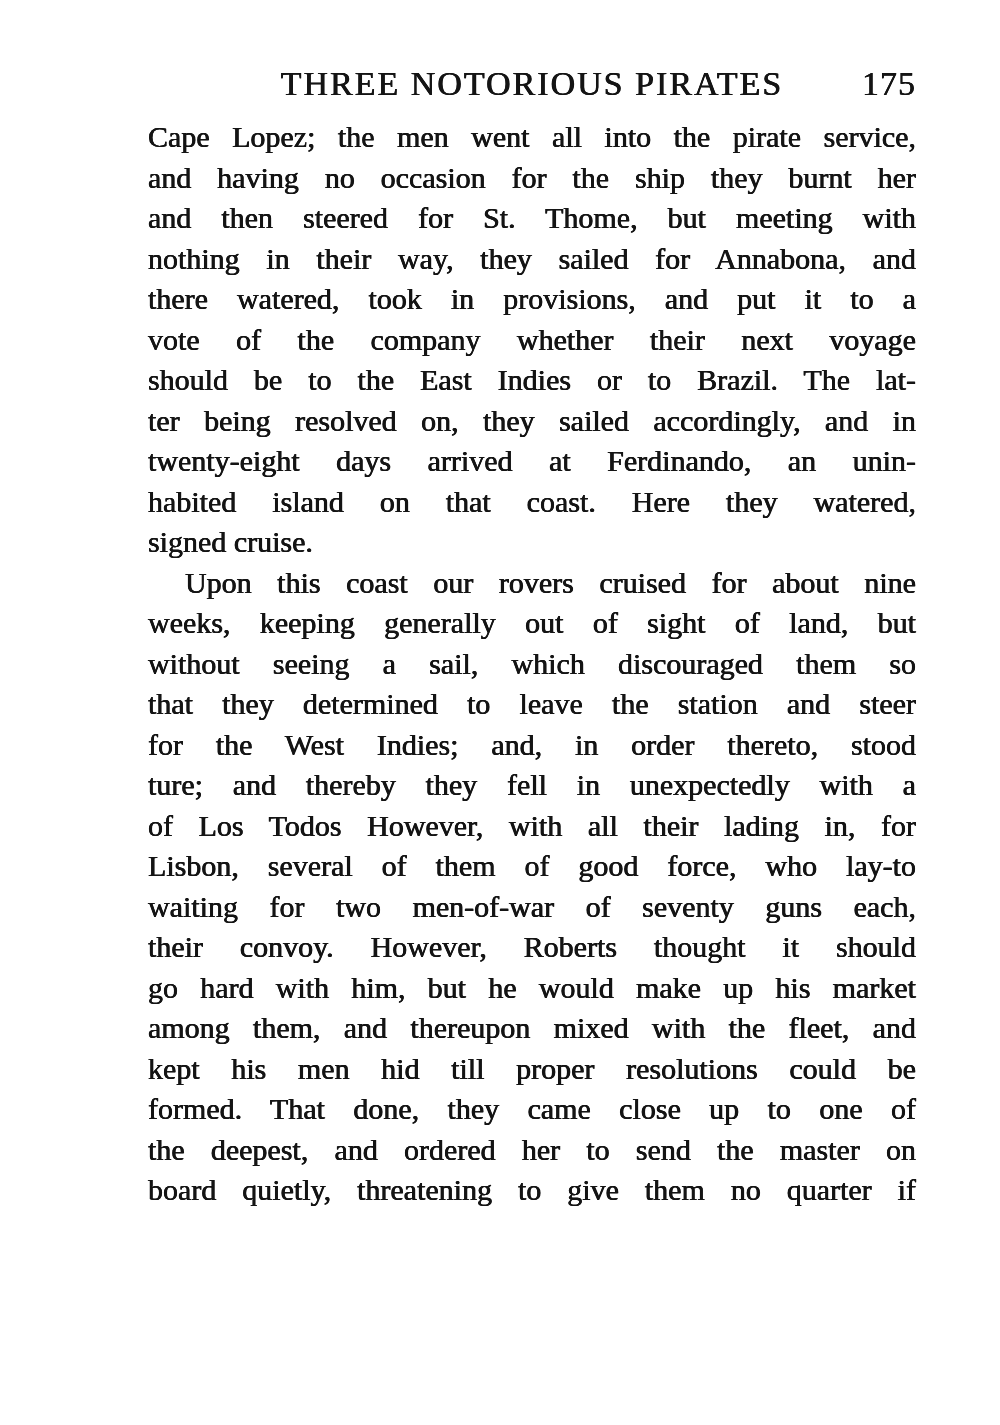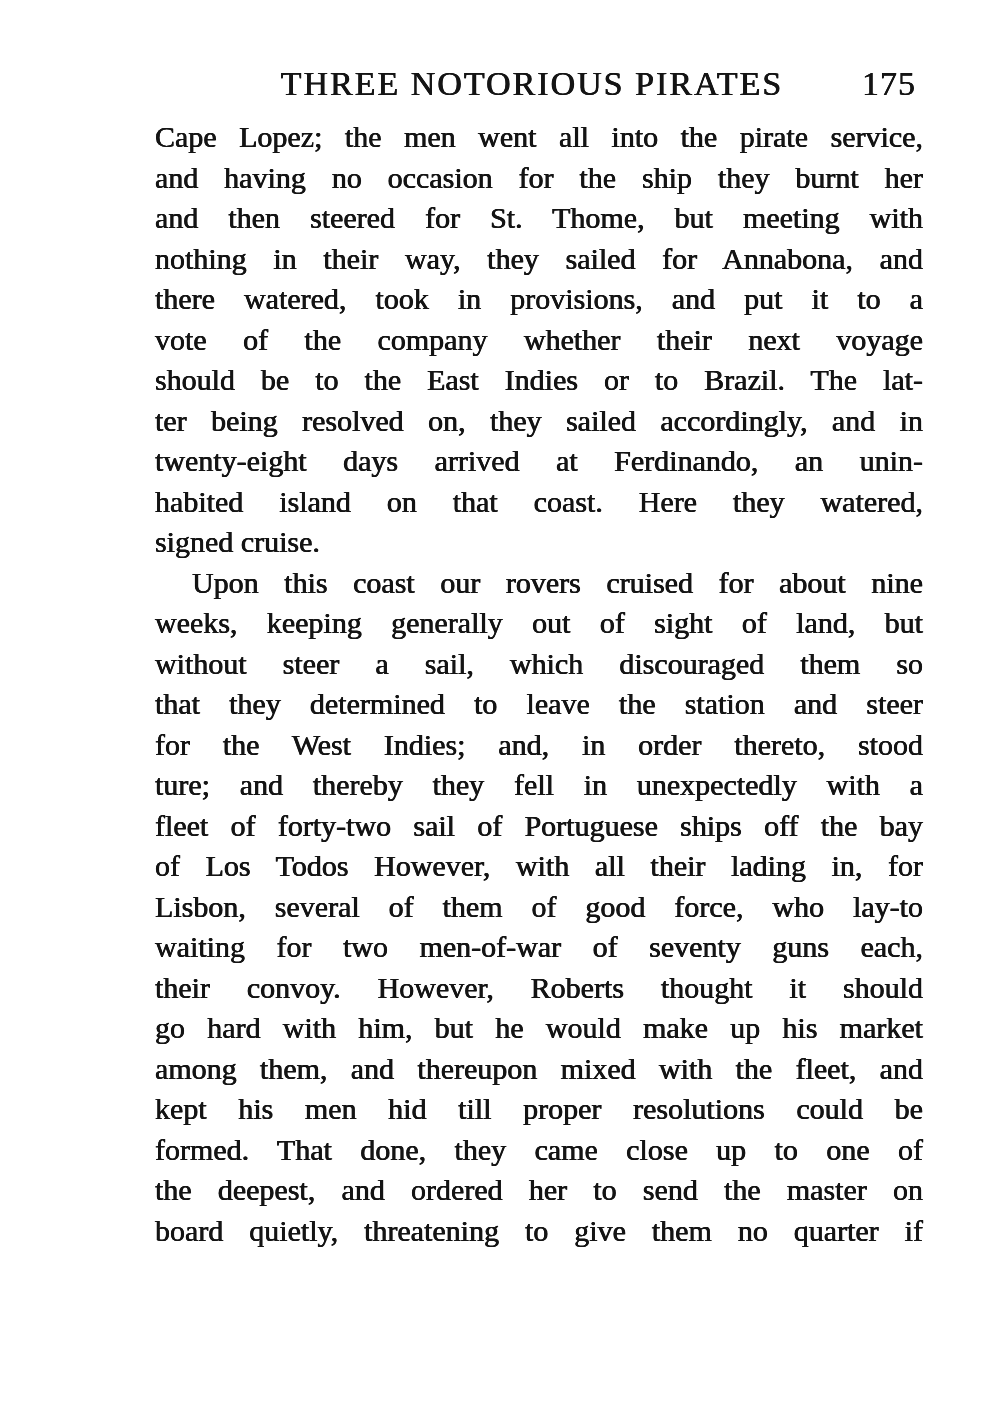--- a/index.html
+++ b/index.html
@@ -43,21 +43,20 @@
     top: 0;
     letter-spacing: 1px;
   }
   .body-text {
     position: absolute;
     top: 117px;
     left: 0;
     width: 768px;
     font-size: 30px;
     text-shadow: 0.35px 0 currentColor, -0.35px 0 currentColor;
-    margin-left: 7px;
   }
   .text-line {
     height: 40.5px;
     line-height: 40.5px;
     text-align: justify;
     text-align-last: justify;
     white-space: normal;
   }
   .text-line.last-left {
     text-align-last: left;
@@ -83,25 +82,24 @@
         <div class="text-line">nothing in their way, they sailed for Annabona, and</div>
         <div class="text-line">there watered, took in provisions, and put it to a</div>
         <div class="text-line">vote of the company whether their next voyage</div>
         <div class="text-line">should be to the East Indies or to Brazil.  The lat-</div>
         <div class="text-line">ter being resolved on, they sailed accordingly, and in</div>
         <div class="text-line">twenty-eight days arrived at Ferdinando, an unin-</div>
         <div class="text-line">habited island on that coast.  Here they watered,</div>
         <div class="text-line last-left">signed cruise.</div>
         <div class="text-line indent">Upon this coast our rovers cruised for about nine</div>
         <div class="text-line">weeks, keeping generally out of sight of land, but</div>
-        <div class="text-line">without steer a sail, which discouraged them so</div>
+        <div class="text-line">without seeing a sail, which discouraged them so</div>
         <div class="text-line">that they determined to leave the station and steer</div>
         <div class="text-line">for the West Indies; and, in order thereto, stood</div>
         <div class="text-line">ture; and thereby they fell in unexpectedly with a</div>
-        <div class="text-line">fleet of forty-two sail of Portuguese ships off the bay</div>
         <div class="text-line">of Los Todos However, with all their lading in, for</div>
         <div class="text-line">Lisbon, several of them of good force, who lay-to</div>
         <div class="text-line">waiting for two men-of-war of seventy guns each,</div>
         <div class="text-line">their convoy.  However, Roberts thought it should</div>
         <div class="text-line">go hard with him, but he would make up his market</div>
         <div class="text-line">among them, and thereupon mixed with the fleet, and</div>
         <div class="text-line">kept his men hid till proper resolutions could be</div>
         <div class="text-line">formed.  That done, they came close up to one of</div>
         <div class="text-line">the deepest, and ordered her to send the master on</div>
         <div class="text-line">board quietly, threatening to give them no quarter if</div>

